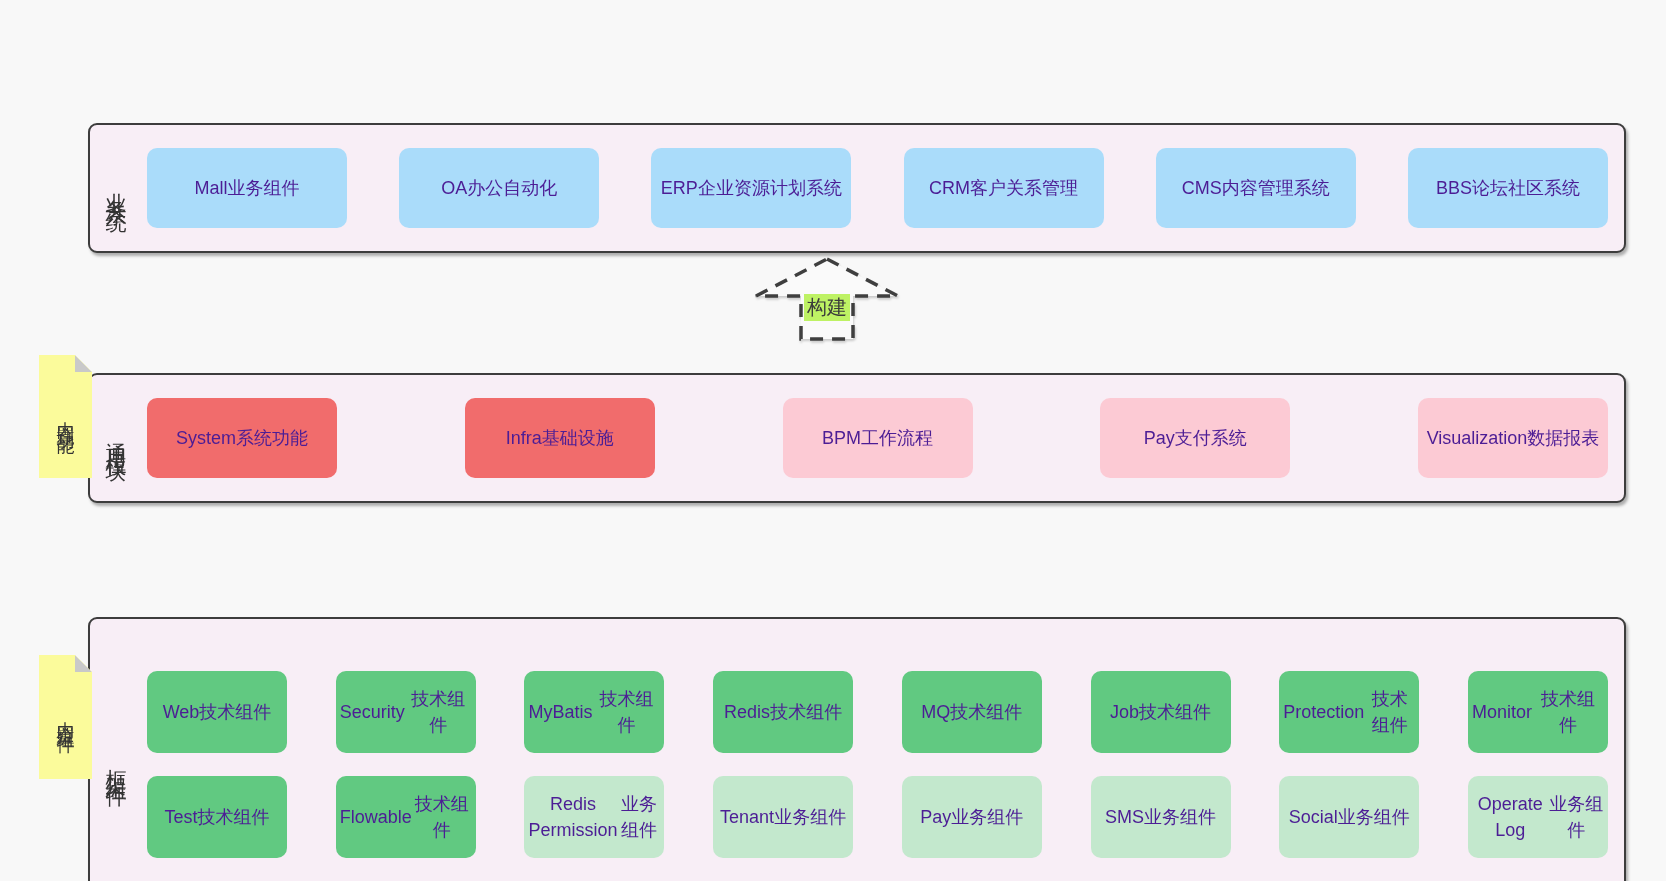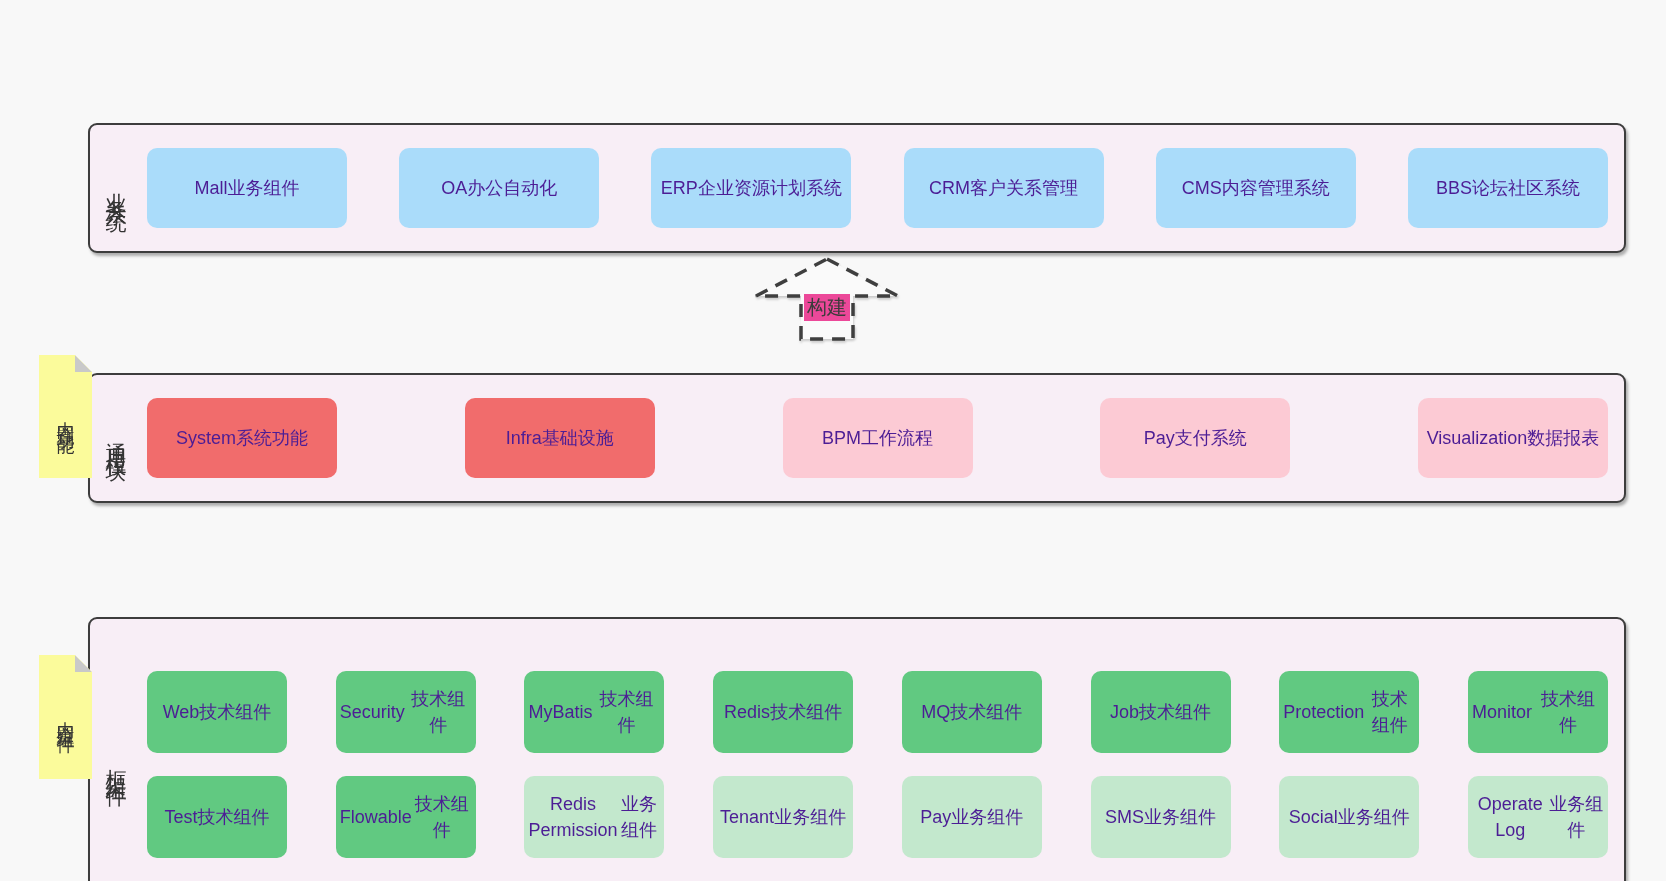--- a/index.html
+++ b/index.html
@@ -79,21 +79,21 @@
 
   
   .arrow { position:absolute; width:150px; }
   .arrow-1 { left:752px; top:256px; height:86px; }
   .arrow-2 { left:765px; top:489px; height:86px; }
   .arrow svg { display:block; filter:drop-shadow(1px 2px 1px rgba(0,0,0,0.18)); }
   .arrow-label {
     position:absolute;
     left:50%; top:38px;
     transform:translateX(-50%);
-    background:#ec4899;
+    background:#bef264;
     padding:0 3px;
     font-size:20px;
     color:#3c3c3c;
     white-space:nowrap;
   }
 
   
   .note {
     position:absolute;
     left:39px; width:53px;

